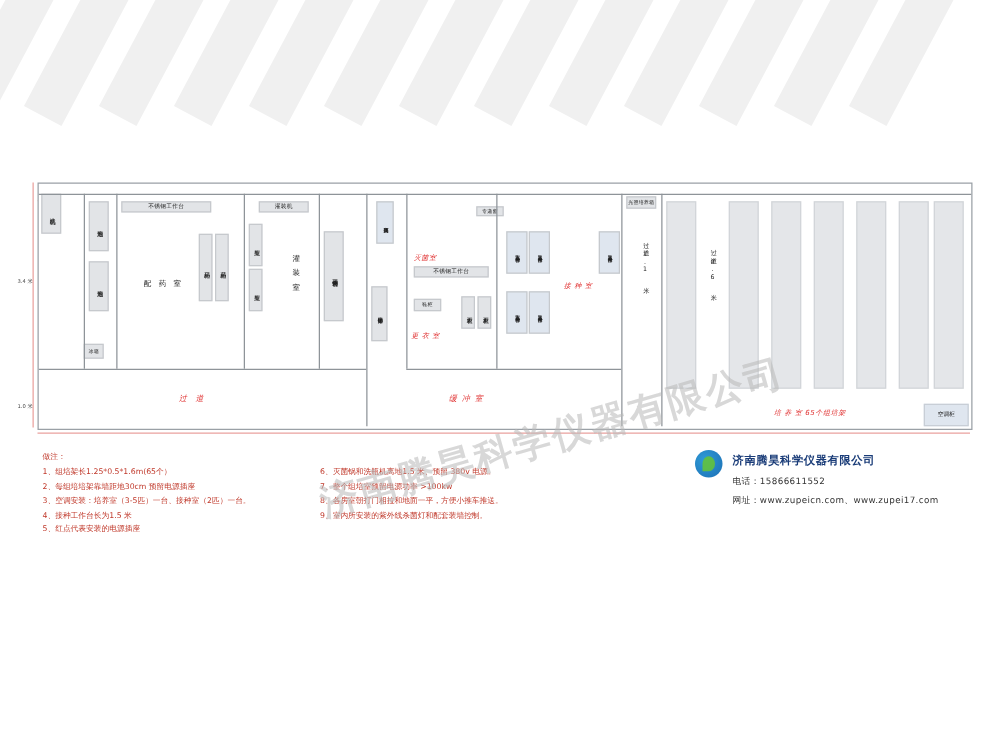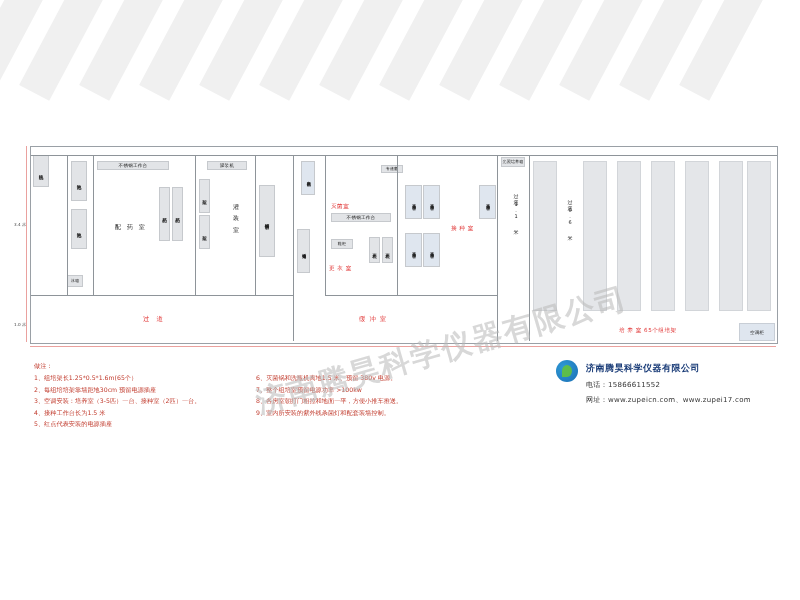--- a/index.html
+++ b/index.html
@@ -16,21 +16,21 @@
 
   
   .blk{position:absolute;background:#e2e4e7;border:1px solid #c6c9cd;box-sizing:border-box;
        display:flex;align-items:center;justify-content:center;text-align:center;
        font-size:4.6px;line-height:1.15;color:#1a1a1a;letter-spacing:.2px;}
   .blk.v{writing-mode:vertical-rl;text-orientation:upright;}
   .blk.blue{background:#dfe6ef;}
 
   .lbl{position:absolute;font-size:5.4px;color:#1a1a1a;white-space:pre;}
   .lbl.v{writing-mode:vertical-rl;text-orientation:upright;}
-  .lbl.red{color:#e03131;font-size:6.4px;letter-spacing:1px;}
+  .lbl.red{color:#e03131;font-size:6.4px;letter-spacing:1px;font-style:italic;}
   .lbl.red.sm{font-size:5.6px;letter-spacing:.5px;}
 
   .wall{position:absolute;background:#8e9499;}
   .dimline{position:absolute;background:#d9534f;height:1px;opacity:.55;}
   .dimv{position:absolute;background:#d9534f;width:1px;opacity:.55;}
   .dimtxt{position:absolute;font-size:4.2px;color:#444;}
 
   
   .tickrow{position:absolute;left:30px;top:152px;width:746px;height:8px;}
   .tick{position:absolute;font-size:4.2px;color:#555;}

